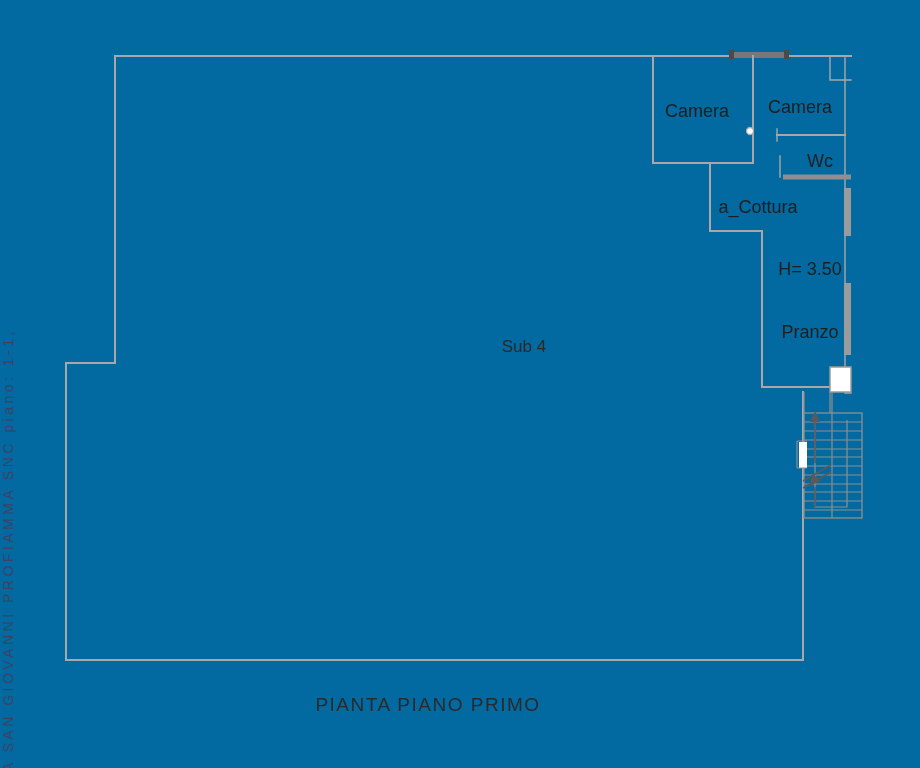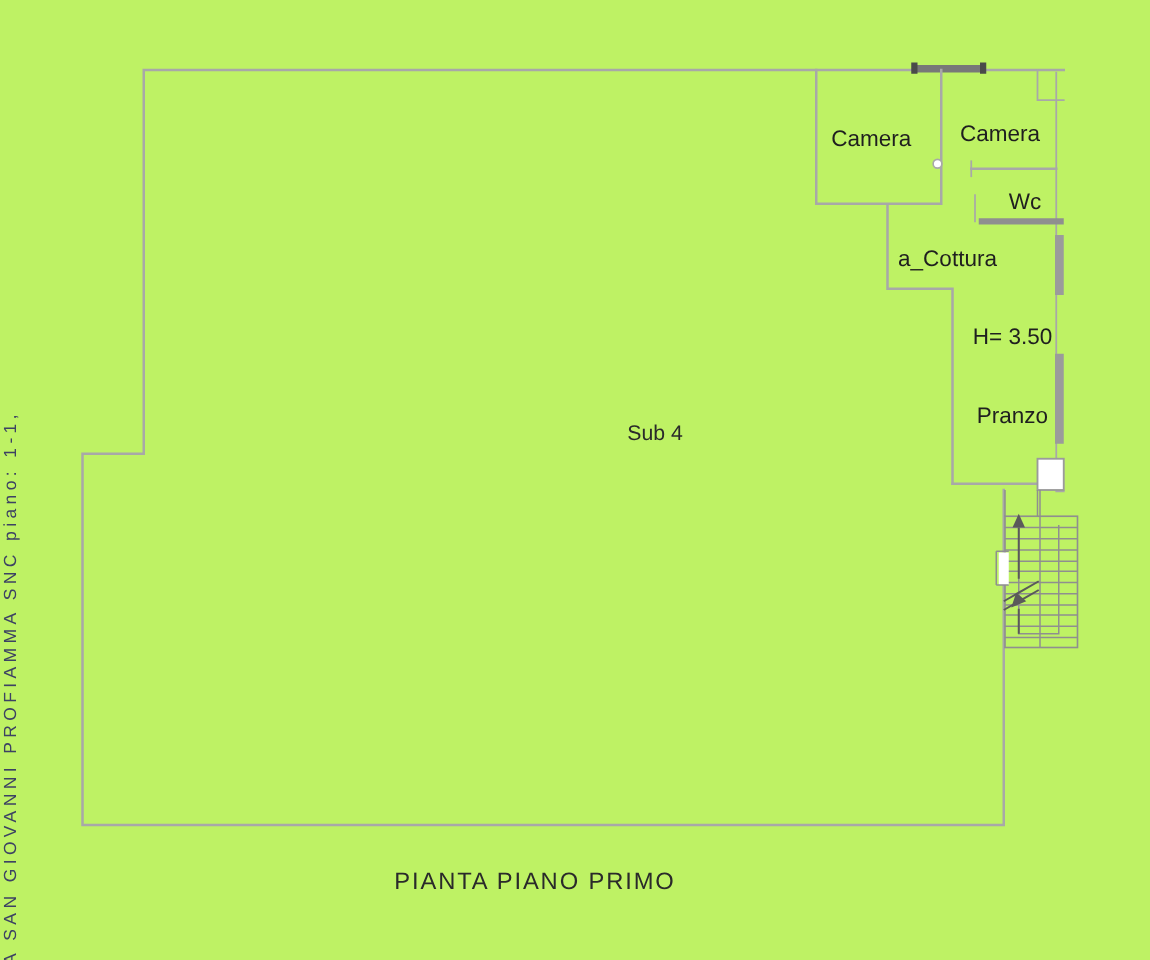--- a/index.html
+++ b/index.html
@@ -1,19 +1,19 @@
 <!DOCTYPE html>
 <html><head>
 <meta charset="utf-8">
 <style>
   html,body{margin:0;padding:0;background:#ffffff;}
   .canvas{
     position:relative;
     width:920px;height:768px;
-    background:#bef264;
+    background:#0369a1;
     overflow:hidden;
     font-family:"Liberation Sans", sans-serif;
   }
   svg{position:absolute;left:0;top:0;}
   .wall{stroke:#a8a8a8;stroke-width:2;fill:none;stroke-linecap:square;}
   .wall-thin{stroke:#a8a8a8;stroke-width:1.4;fill:none;stroke-linecap:square;}
   .wall-dark{stroke:#8f8f8f;stroke-width:5;fill:none;stroke-linecap:butt;}
   .stair-line{stroke:#8f8f8f;stroke-width:1.2;fill:none;}
   .stair-dark{stroke:#5a5a5a;stroke-width:1.6;fill:none;}
   .room-label{fill:#1f1f1f;font-size:18px;text-anchor:middle;}

